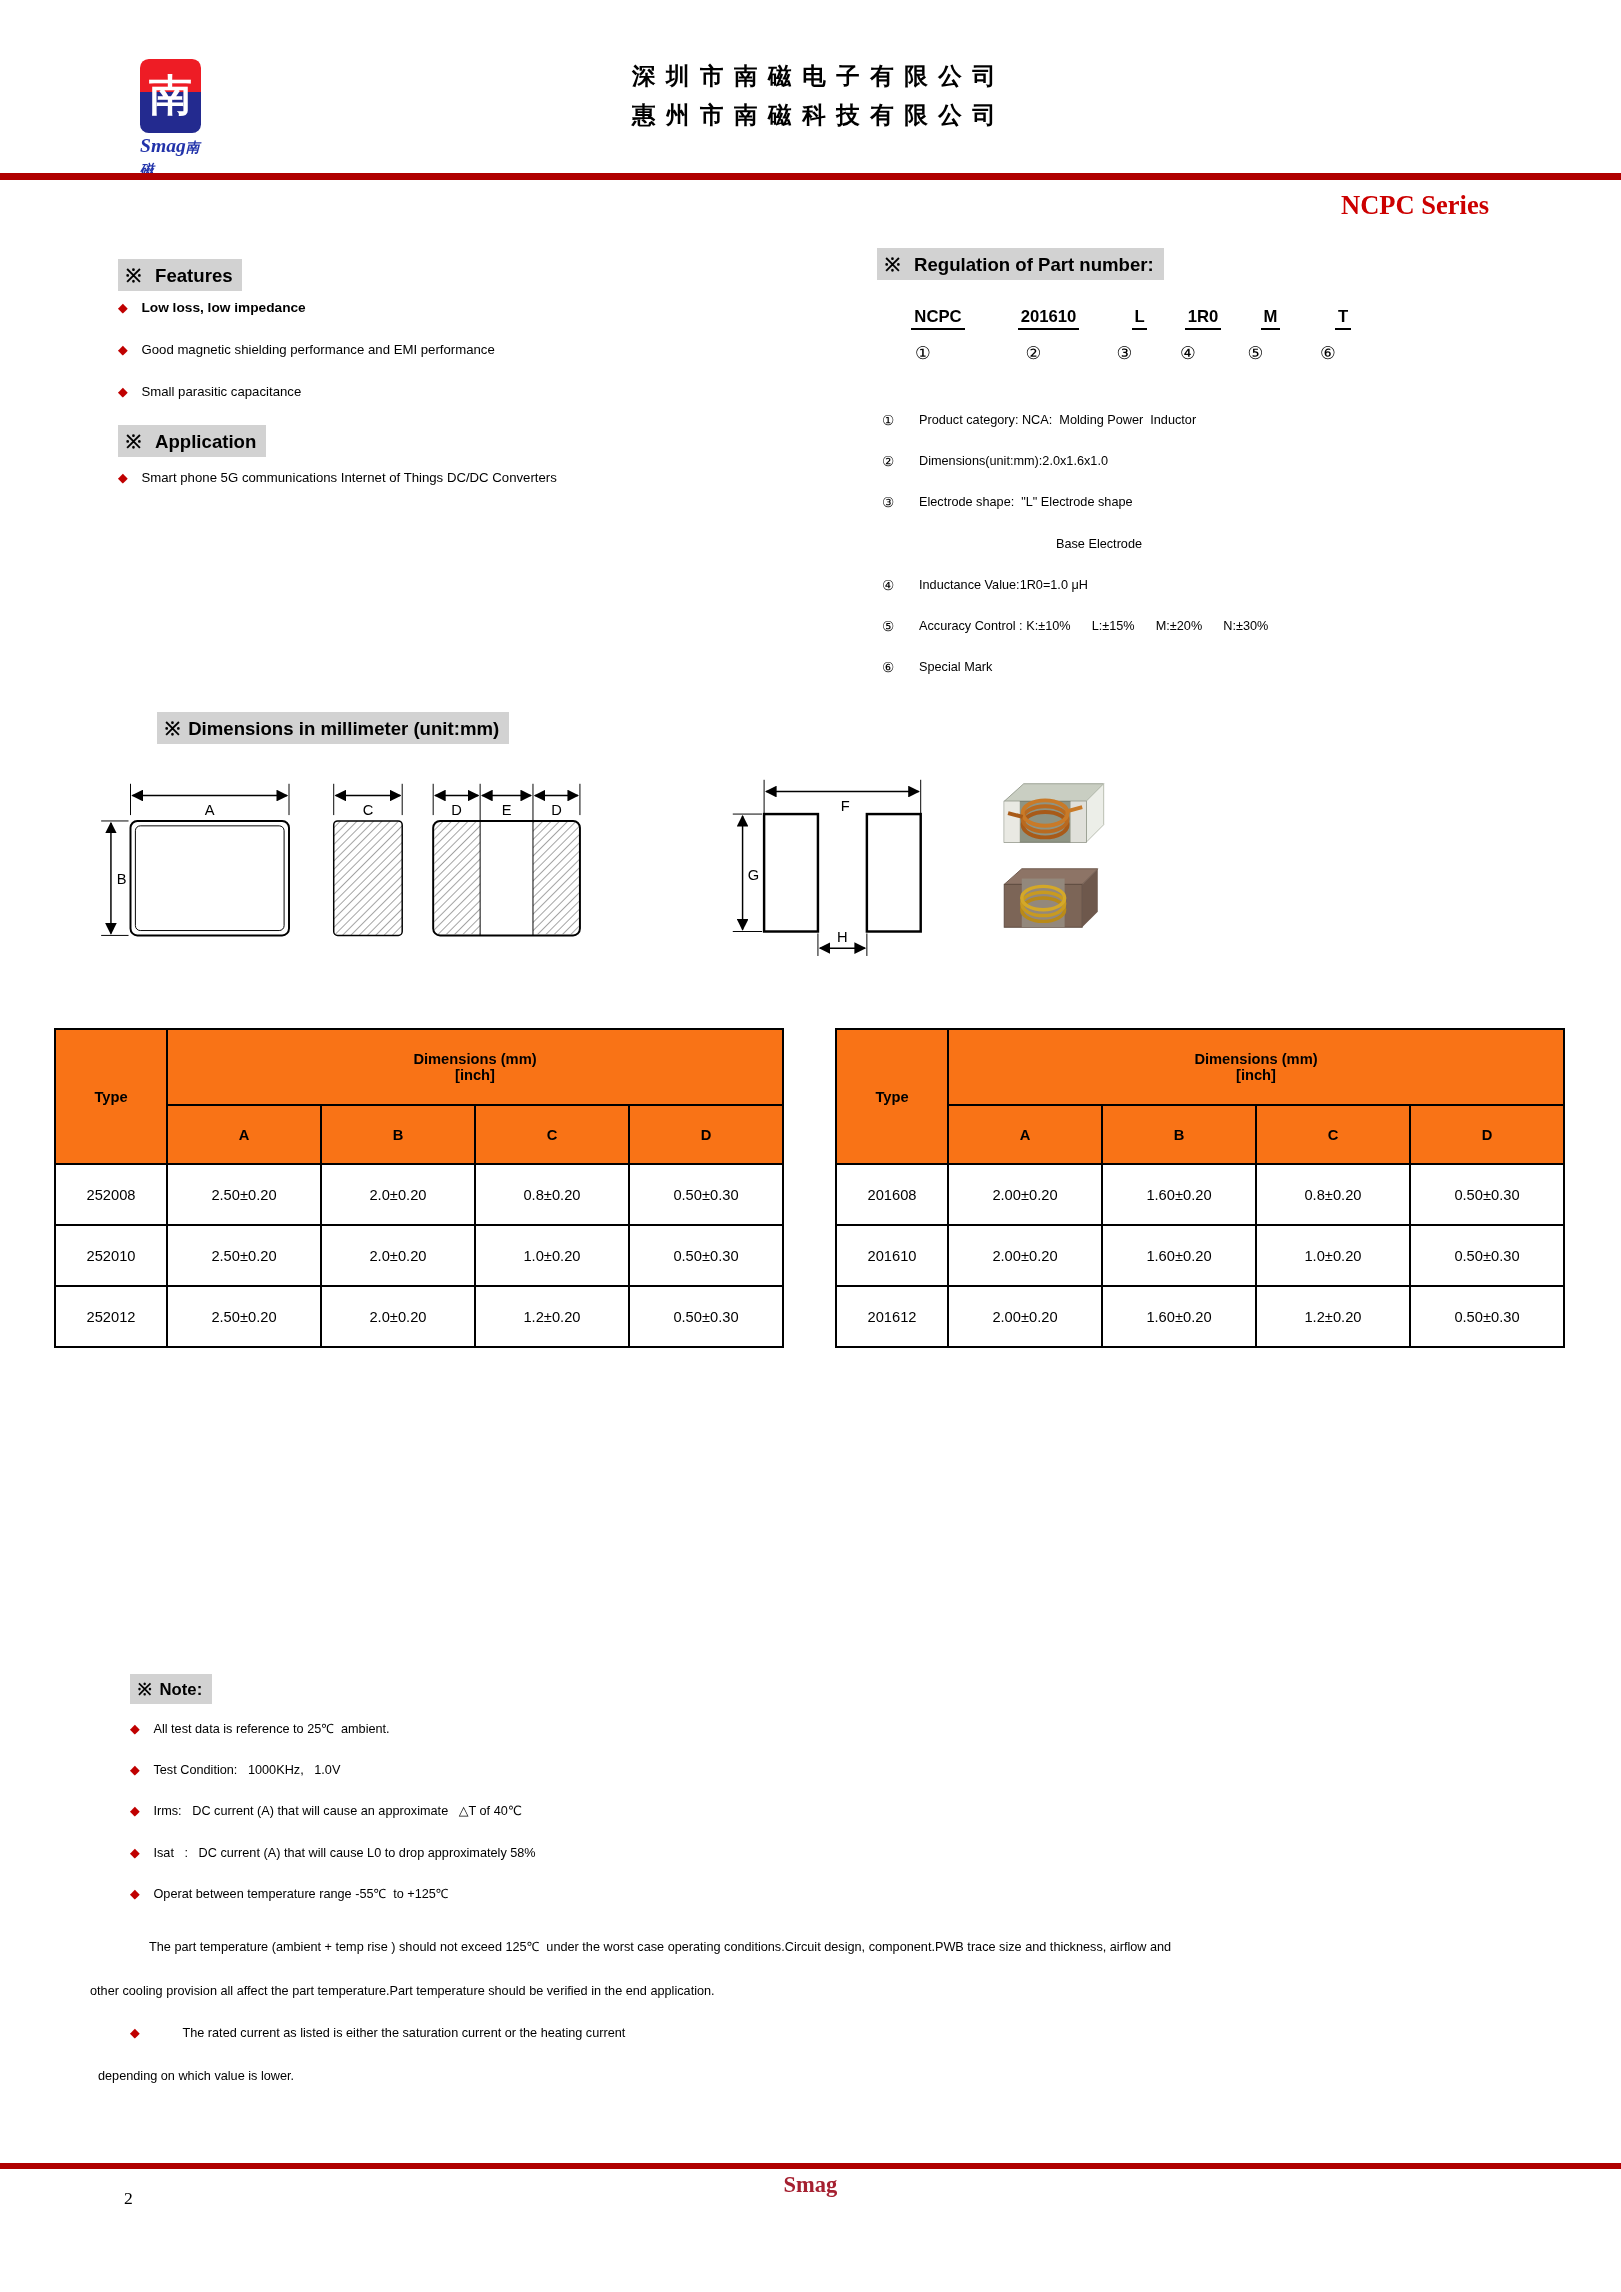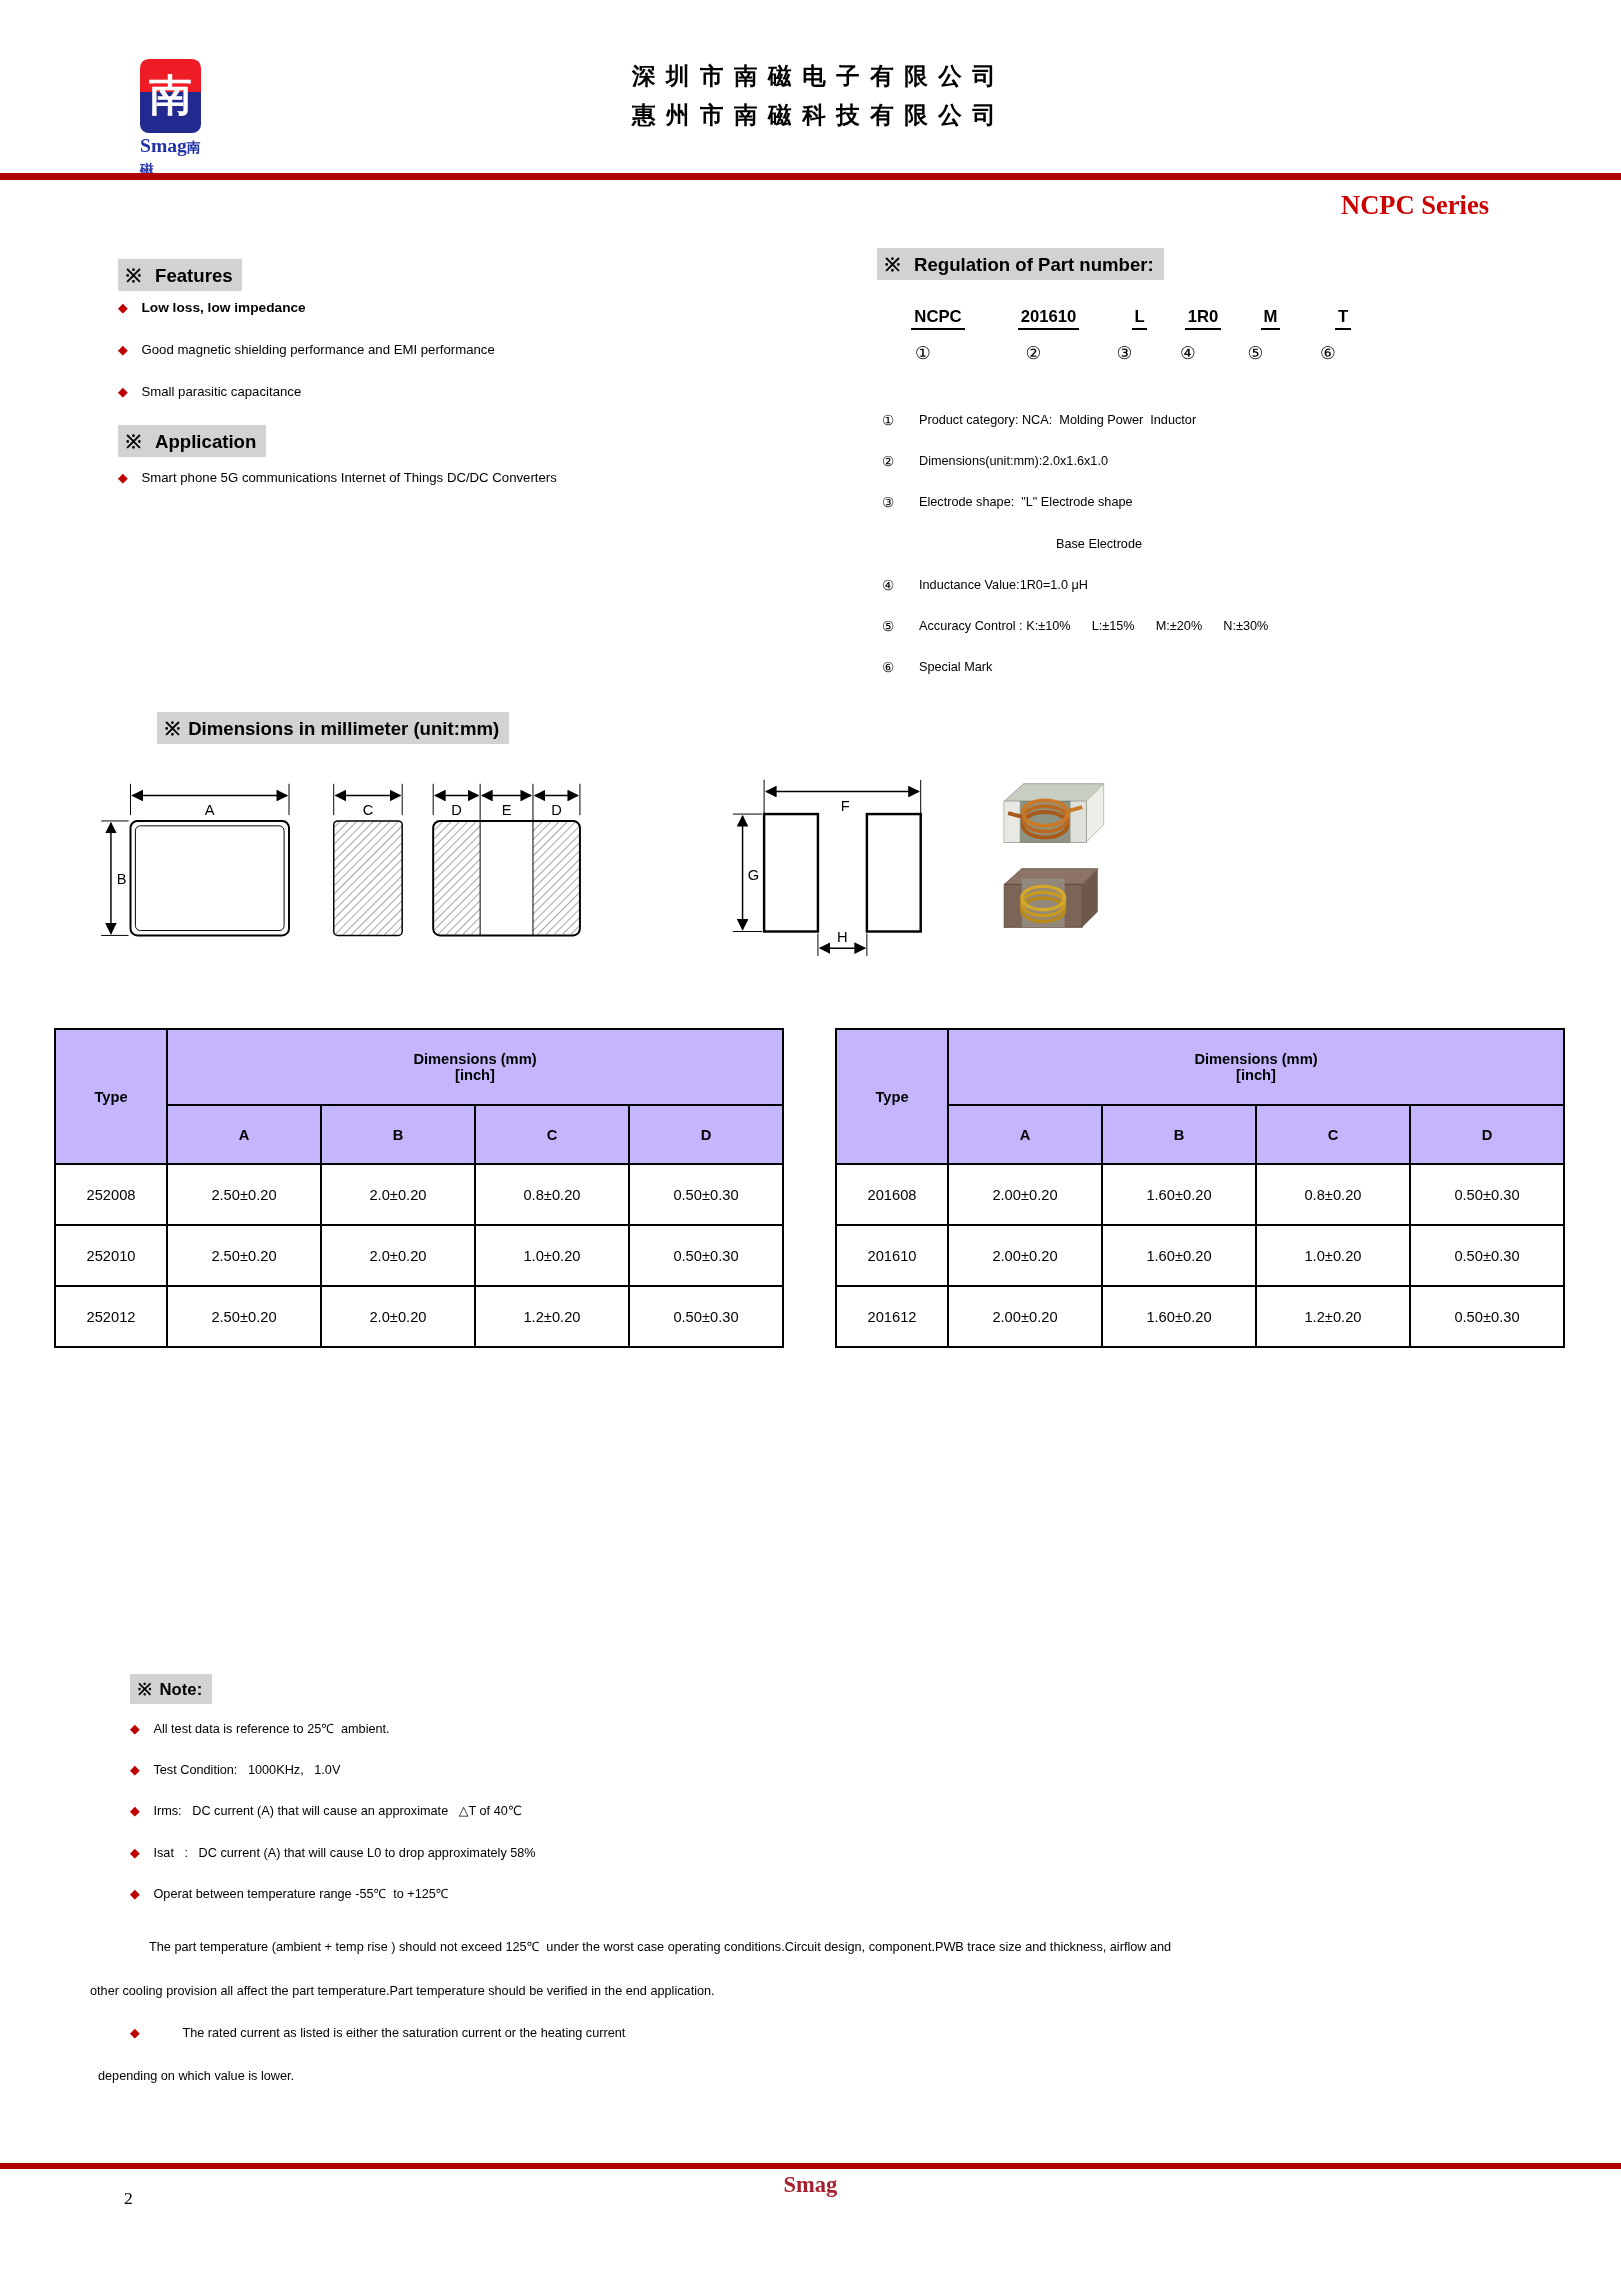--- a/index.html
+++ b/index.html
@@ -8,21 +8,21 @@
   .abs{position:absolute;}
   .t{white-space:pre-wrap;}
 
   
   .logo{left:140px;top:59px;width:63px;}
   .logo-box{width:61px;height:74px;border-radius:8.8px;overflow:hidden;position:relative;}
   .logo-red{height:33px;background:#ee1c25;}
   .logo-blue{height:41px;background:#232a8f;}
   .logo-glyph{position:absolute;left:0;top:0;width:61px;height:74px;display:flex;
               align-items:center;justify-content:center;color:#fff;font-size:43px;font-weight:bold;}
-  .logo-script{font-family:"Liberation Serif",serif;font-weight:bold;
+  .logo-script{font-family:"Liberation Serif",serif;font-style:italic;font-weight:bold;
                color:#2233aa;font-size:19.6px;margin-top:2px;}
   .logo-cn{display:inline;color:#2233aa;font-size:13.7px;font-weight:bold;}
   .company{left:632px;top:57px;font-size:23.5px;font-weight:bold;line-height:39px;letter-spacing:2px;}
   .rule{left:0;width:1621px;height:6.9px;background:#b00000;}
   .series-title{right:132px;top:190px;font-family:"Liberation Serif",serif;
                 font-weight:bold;font-size:26.5px;color:#cc0000;}
 
   
   .sec-head{display:inline-block;background:#d2d2d2;padding:2.9px 9.8px 3.9px 7.8px;
             font-weight:bold;font-size:18.6px;}
@@ -45,21 +45,21 @@
   .reg-notes{left:882px;top:412px;width:608px;}
   .reg-notes .row{display:flex;margin-bottom:24.5px;}
   .reg-notes .num{width:37px;font-size:13.7px;flex:0 0 auto;}
   .reg-notes .txt{font-size:12.7px;line-height:16.7px;}
   .reg-indent{padding-left:174px;}
 
   
   table.dims{border-collapse:collapse;table-layout:fixed;}
   table.dims td,table.dims th{border:2px solid #000;text-align:center;vertical-align:middle;
       font-size:14.7px;padding:0;}
-  table.dims th{background:#c4b5fd;font-weight:bold;}
+  table.dims th{background:#f97316;font-weight:bold;}
   .hrow1 th{height:74px;}
   .hrow2 th{height:57px;}
   table.dims td{height:59px;background:#fff;}
   .ctype{width:112px;} .cdim{width:154px;}
 
   
   .note-bullets{left:130px;top:1721px;}
   .note-bullets .row{margin-bottom:24.5px;}
   .para{font-size:12.7px;line-height:16.7px;}
 

